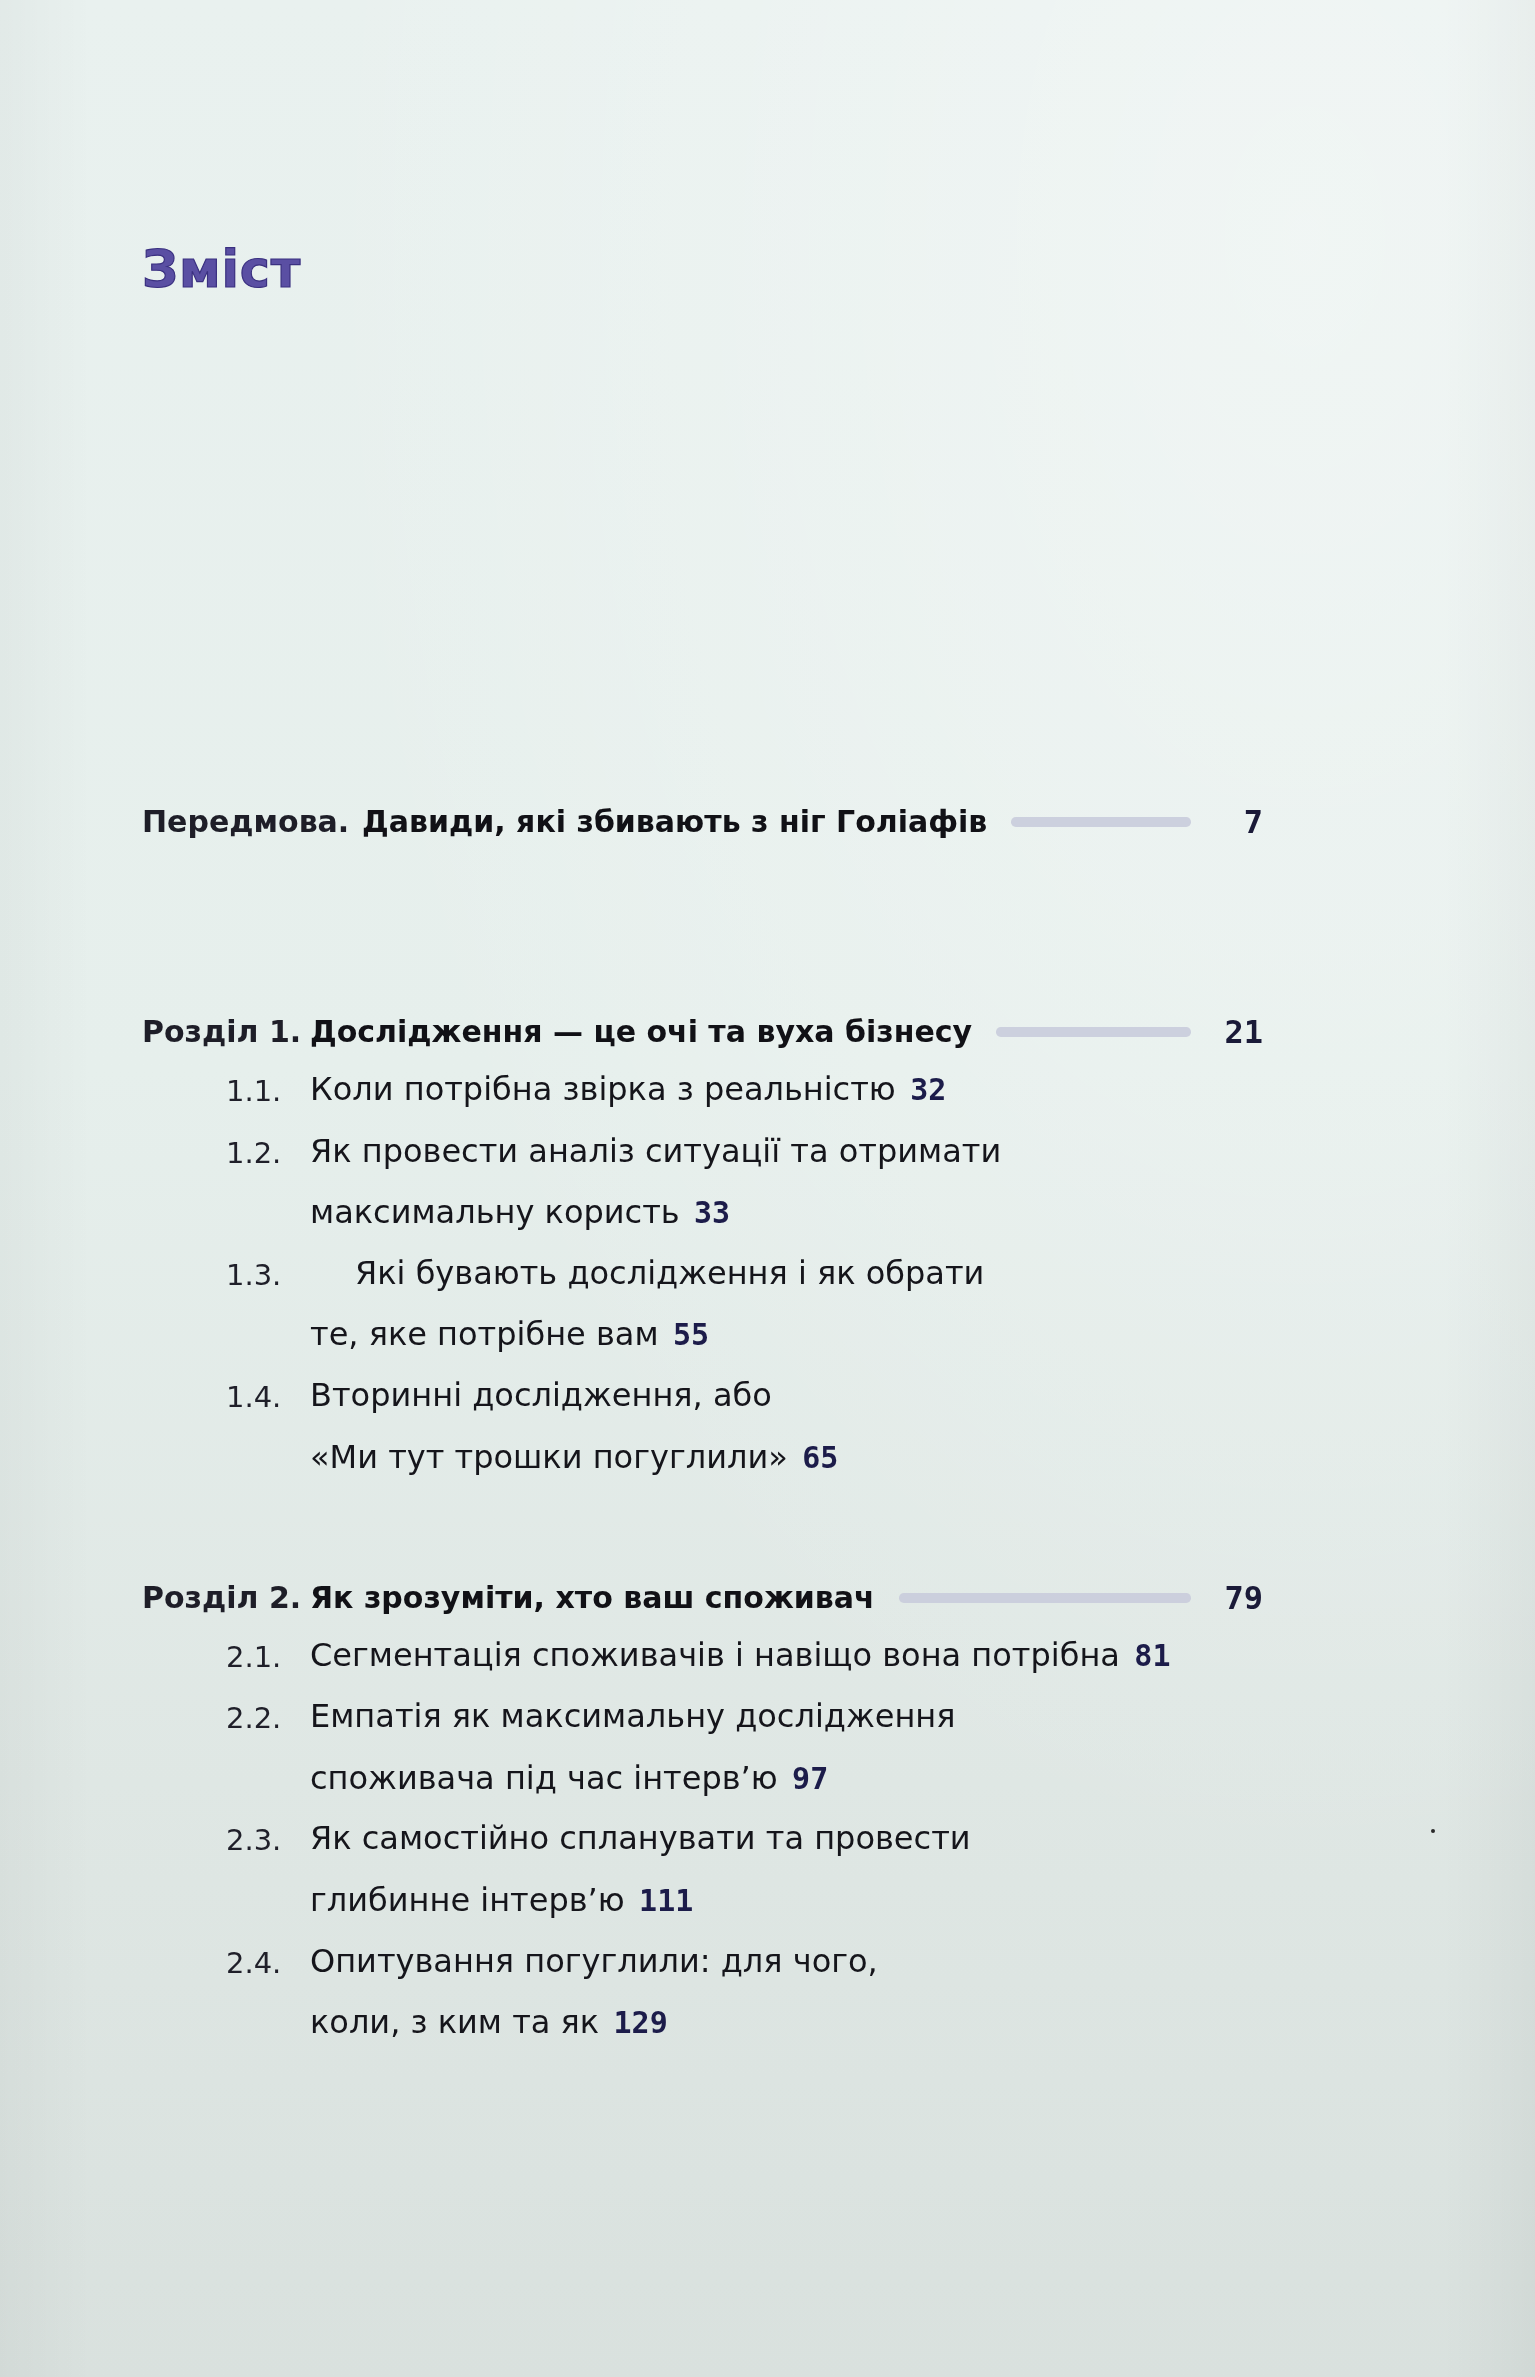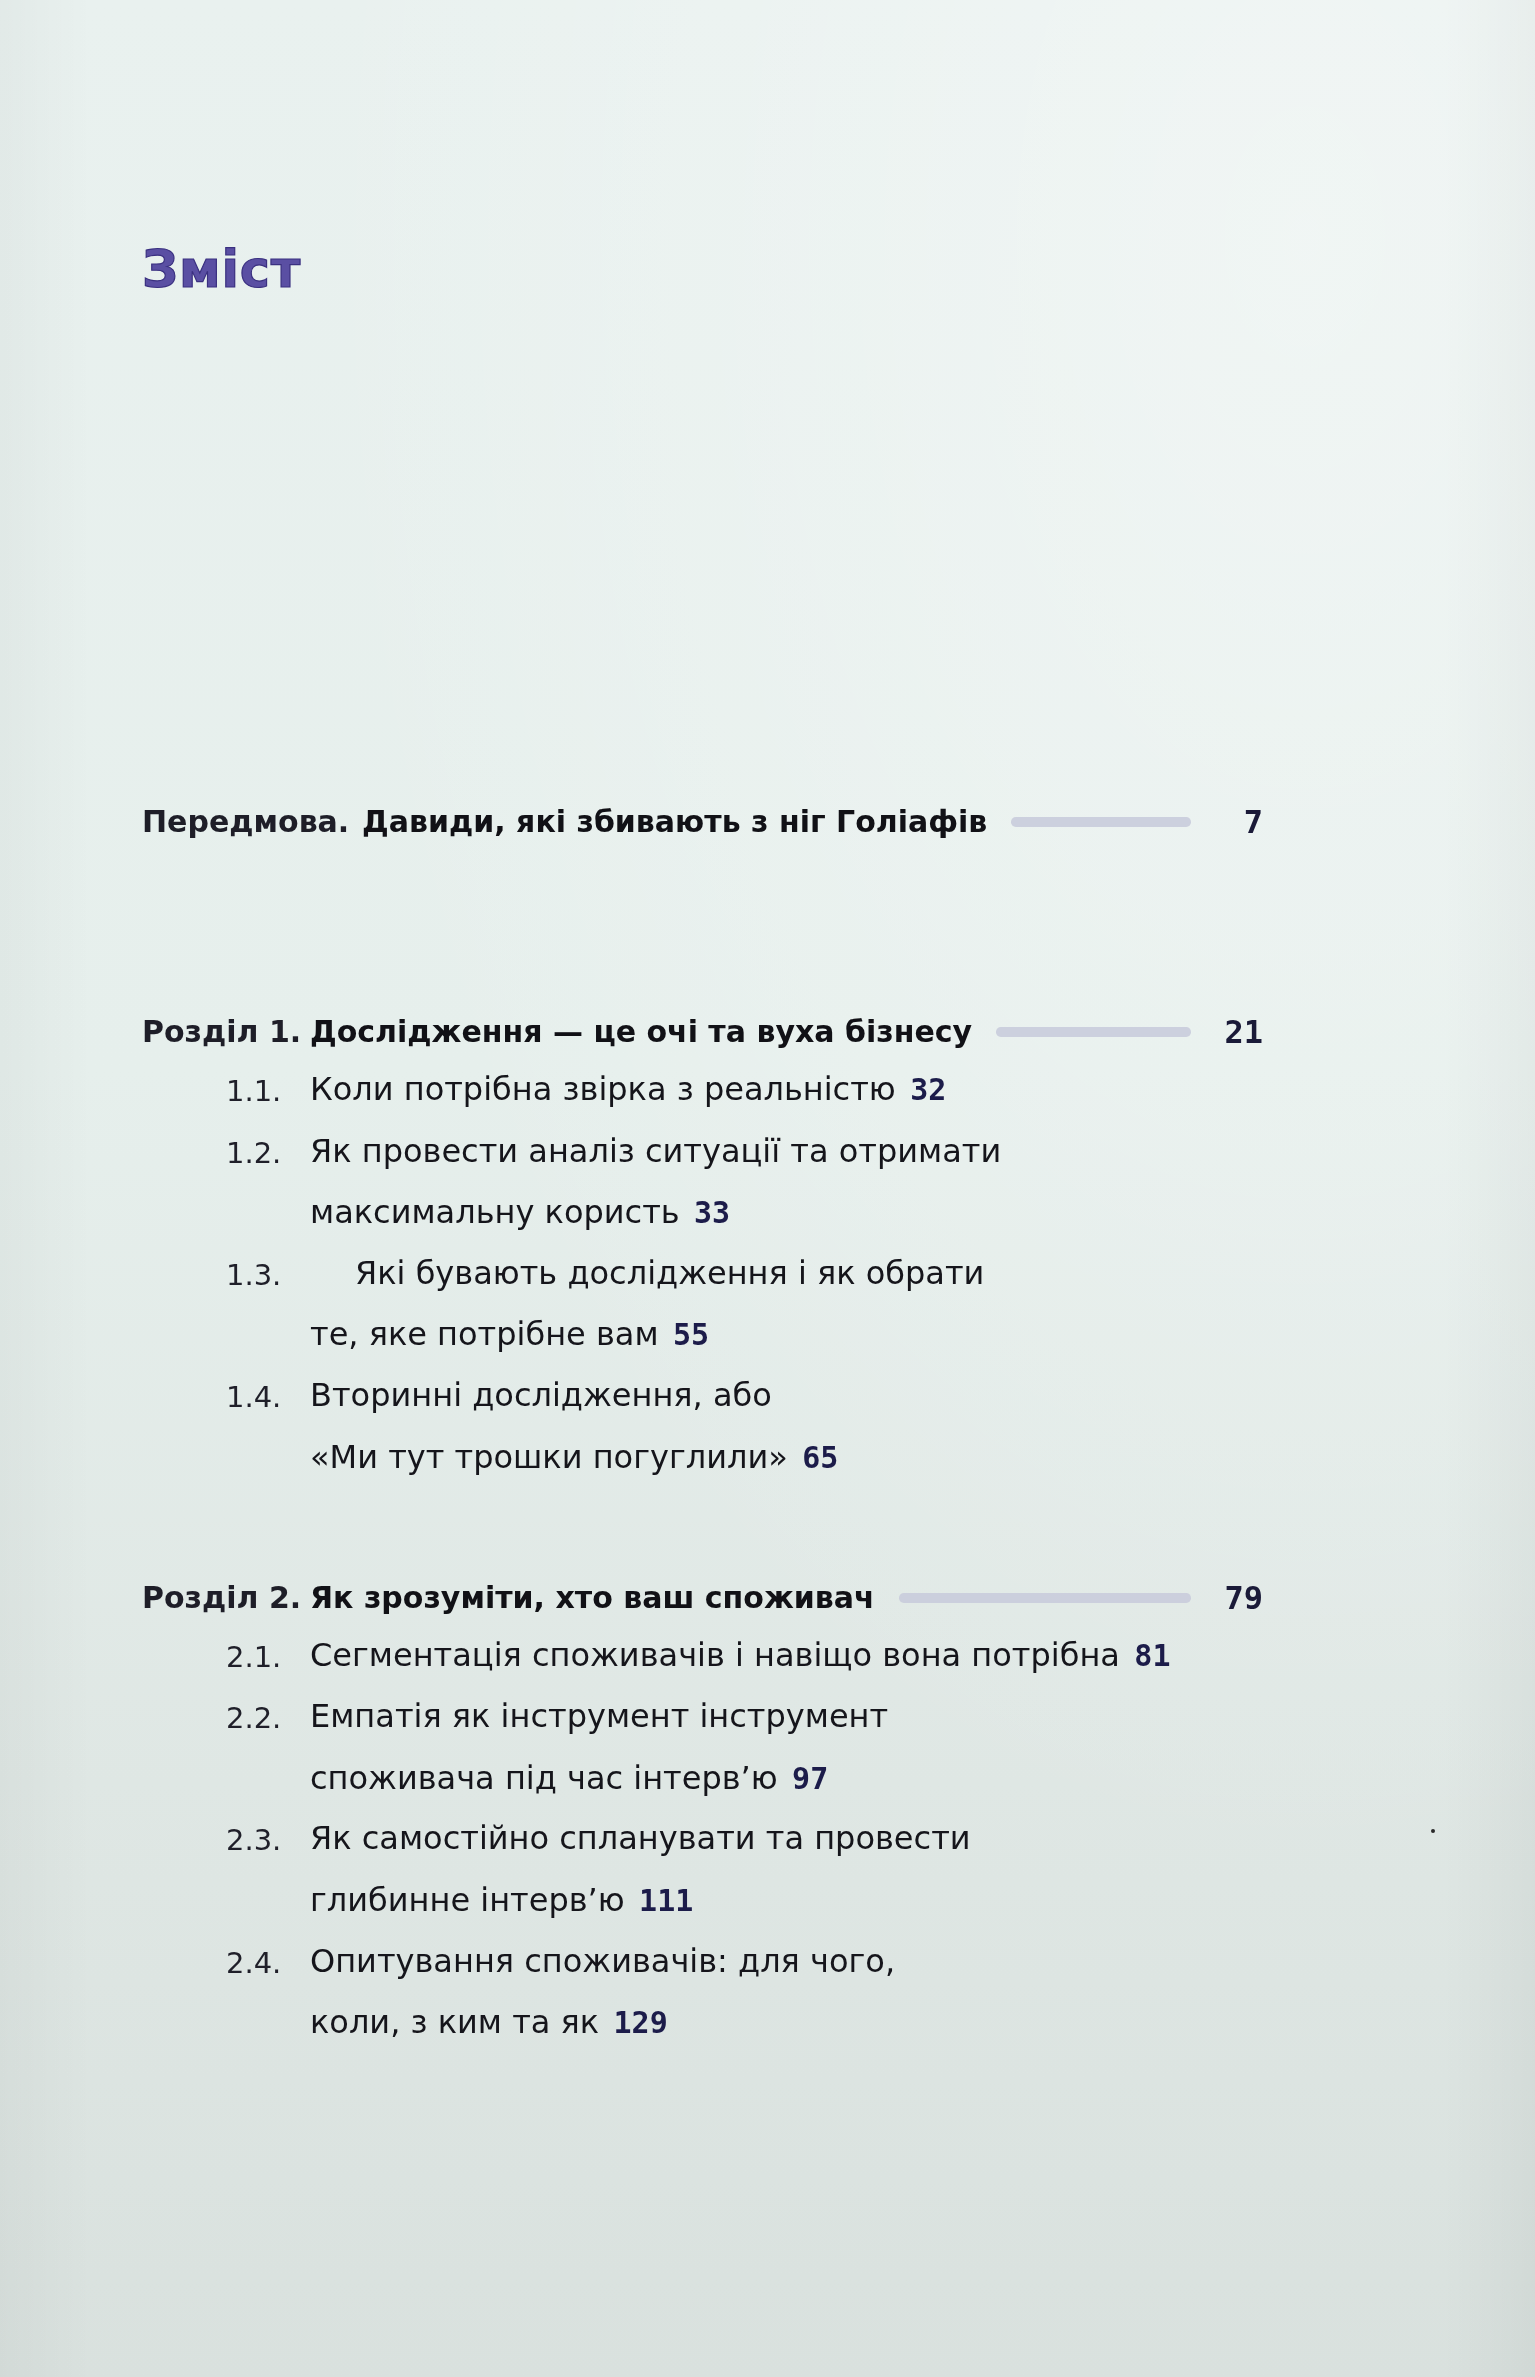--- a/index.html
+++ b/index.html
@@ -170,32 +170,32 @@
     <span class="page">79</span>
   </div>
 
   <div>
     <span class="sub-num" style="top:1640px;">2.1.</span>
     <span class="sub-text" style="top:1636px;"><span>Сегментація споживачів і навіщо вона потрібна</span><span class="sub-page">81</span></span>
   </div>
 
   <div>
     <span class="sub-num" style="top:1701px;">2.2.</span>
-    <span class="sub-text" style="top:1697px;">Емпатія як інструмент інструмент</span>
+    <span class="sub-text" style="top:1697px;">Емпатія як максимальну дослідження</span>
     <span class="sub-text" style="top:1759px;"><span>споживача під час інтерв’ю</span><span class="sub-page">97</span></span>
   </div>
 
   <div>
     <span class="sub-num" style="top:1823px;">2.3.</span>
     <span class="sub-text" style="top:1819px;">Як самостійно спланувати та провести</span>
     <span class="sub-text" style="top:1881px;"><span>глибинне інтерв’ю</span><span class="sub-page">111</span></span>
   </div>
 
   <div>
     <span class="sub-num" style="top:1946px;">2.4.</span>
-    <span class="sub-text" style="top:1942px;">Опитування споживачів: для чого,</span>
+    <span class="sub-text" style="top:1942px;">Опитування погуглили: для чого,</span>
     <span class="sub-text" style="top:2003px;"><span>коли, з ким та як</span><span class="sub-page">129</span></span>
   </div>
 
 </div>
 
 <div class="speck" style="left:1431px; top:1829px;"></div>
 
 
 </body></html>

